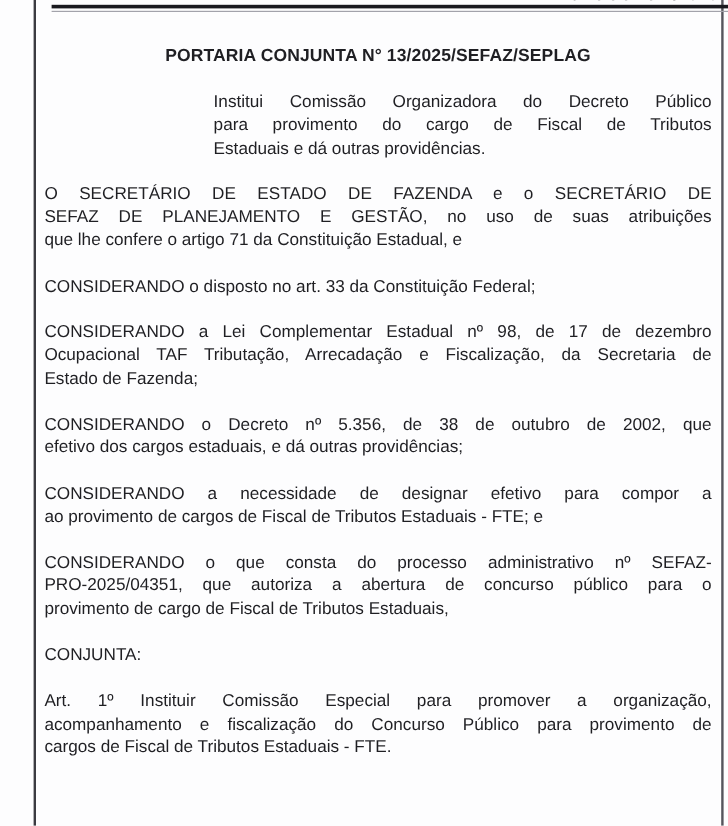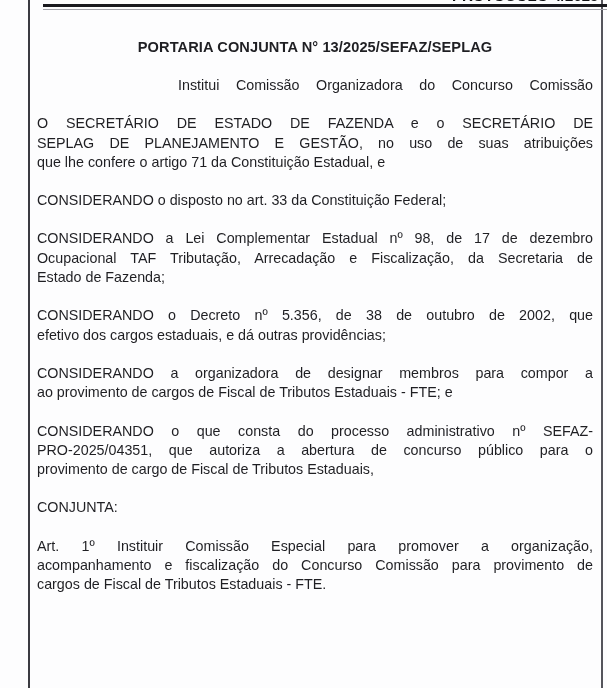--- a/index.html
+++ b/index.html
@@ -99,50 +99,52 @@
   <span>PROTOCOLO 4/2025</span>
 </div>
 
 <div class="header-rule"></div>
 <div class="header-rule-shadow"></div>
 
 <div class="content">
   <div class="doc-title">PORTARIA CONJUNTA N° 13/2025/SEFAZ/SEPLAG</div>
   <div id="doc-body">
       <div class="block indent">
-        <div class="line">Institui Comissão Organizadora do Concurso Comissão</div>
+        <div class="line">Institui Comissão Organizadora do Decreto Público</div>
+        <div class="line">para provimento do cargo de Fiscal de Tributos</div>
+        <div class="line last">Estaduais e dá outras providências.</div>
       </div>
       <div class="block">
         <div class="line">O SECRETÁRIO DE ESTADO DE FAZENDA e o SECRETÁRIO DE</div>
-        <div class="line">SEPLAG DE PLANEJAMENTO E GESTÃO, no uso de suas atribuições</div>
+        <div class="line">SEFAZ DE PLANEJAMENTO E GESTÃO, no uso de suas atribuições</div>
         <div class="line last">que lhe confere o artigo 71 da Constituição Estadual, e</div>
       </div>
       <div class="block">
         <div class="line last">CONSIDERANDO o disposto no art. 33 da Constituição Federal;</div>
       </div>
       <div class="block">
         <div class="line">CONSIDERANDO a Lei Complementar Estadual nº 98, de 17 de dezembro</div>
         <div class="line">Ocupacional TAF Tributação, Arrecadação e Fiscalização, da Secretaria de</div>
         <div class="line last">Estado de Fazenda;</div>
       </div>
       <div class="block">
         <div class="line">CONSIDERANDO o Decreto nº 5.356, de 38 de outubro de 2002, que</div>
         <div class="line last">efetivo dos cargos estaduais, e dá outras providências;</div>
       </div>
       <div class="block">
-        <div class="line">CONSIDERANDO a organizadora de designar membros para compor a</div>
+        <div class="line">CONSIDERANDO a necessidade de designar efetivo para compor a</div>
         <div class="line last">ao provimento de cargos de Fiscal de Tributos Estaduais - FTE; e</div>
       </div>
       <div class="block">
         <div class="line">CONSIDERANDO o que consta do processo administrativo nº SEFAZ-</div>
         <div class="line">PRO-2025/04351, que autoriza a abertura de concurso público para o</div>
         <div class="line last">provimento de cargo de Fiscal de Tributos Estaduais,</div>
       </div>
       <div class="block">
         <div class="line last">CONJUNTA:</div>
       </div>
       <div class="block">
         <div class="line">Art. 1º Instituir Comissão Especial para promover a organização,</div>
-        <div class="line">acompanhamento e fiscalização do Concurso Comissão para provimento de</div>
+        <div class="line">acompanhamento e fiscalização do Concurso Público para provimento de</div>
         <div class="line last">cargos de Fiscal de Tributos Estaduais - FTE.</div>
       </div>
     </div>
 </div>
 
 </body></html>

